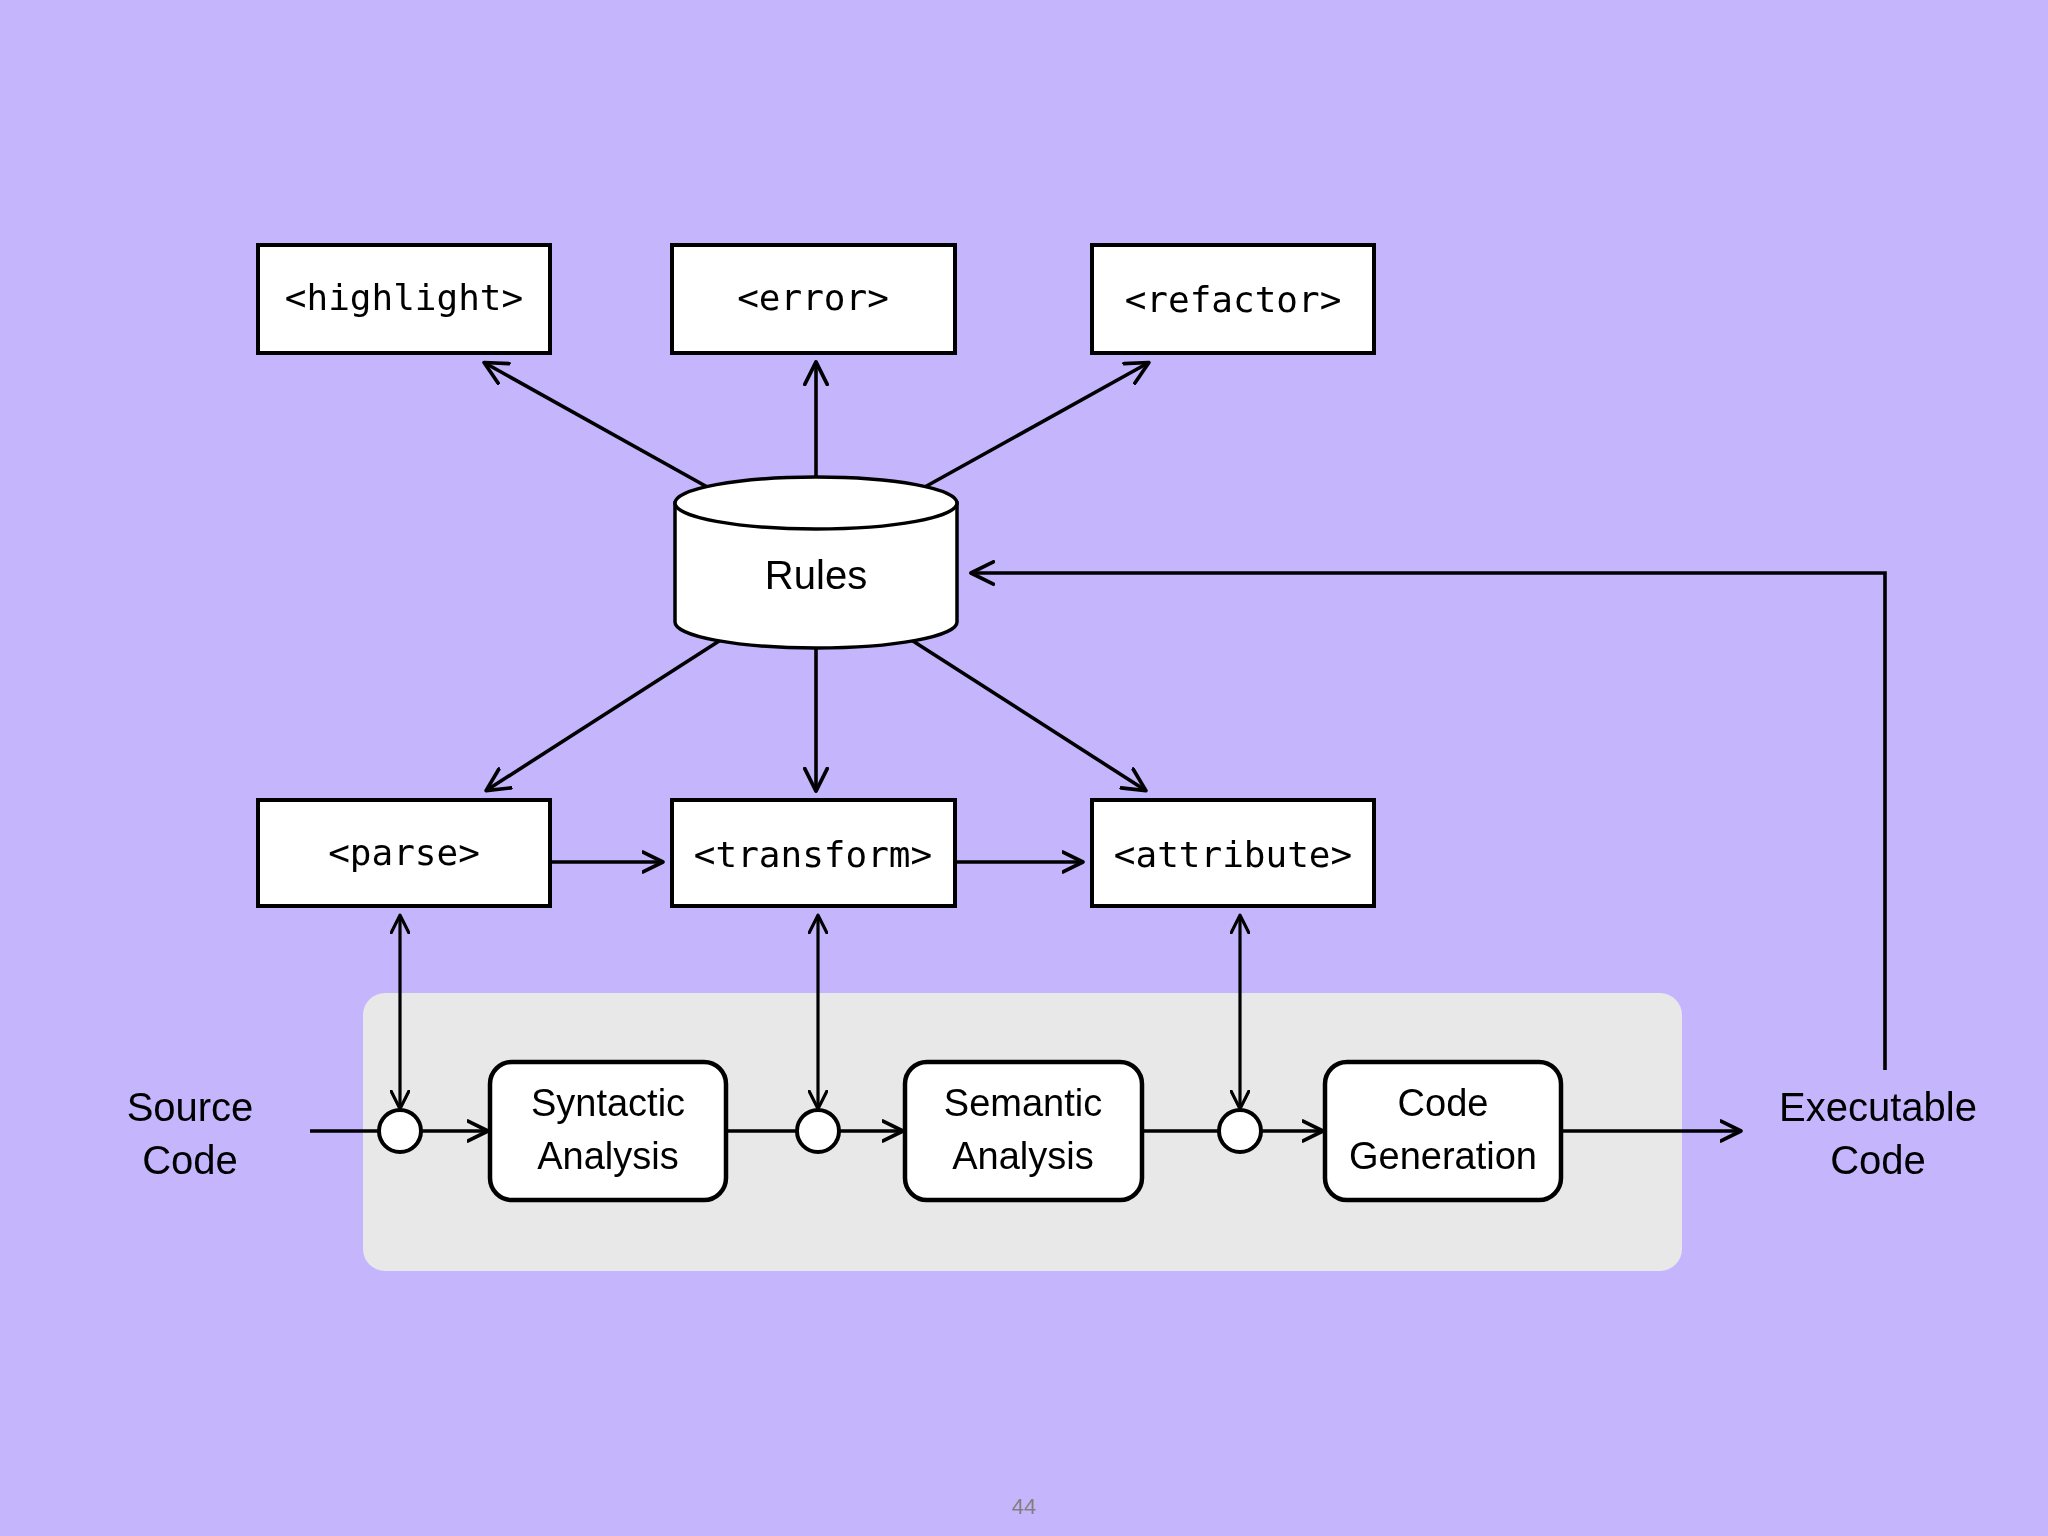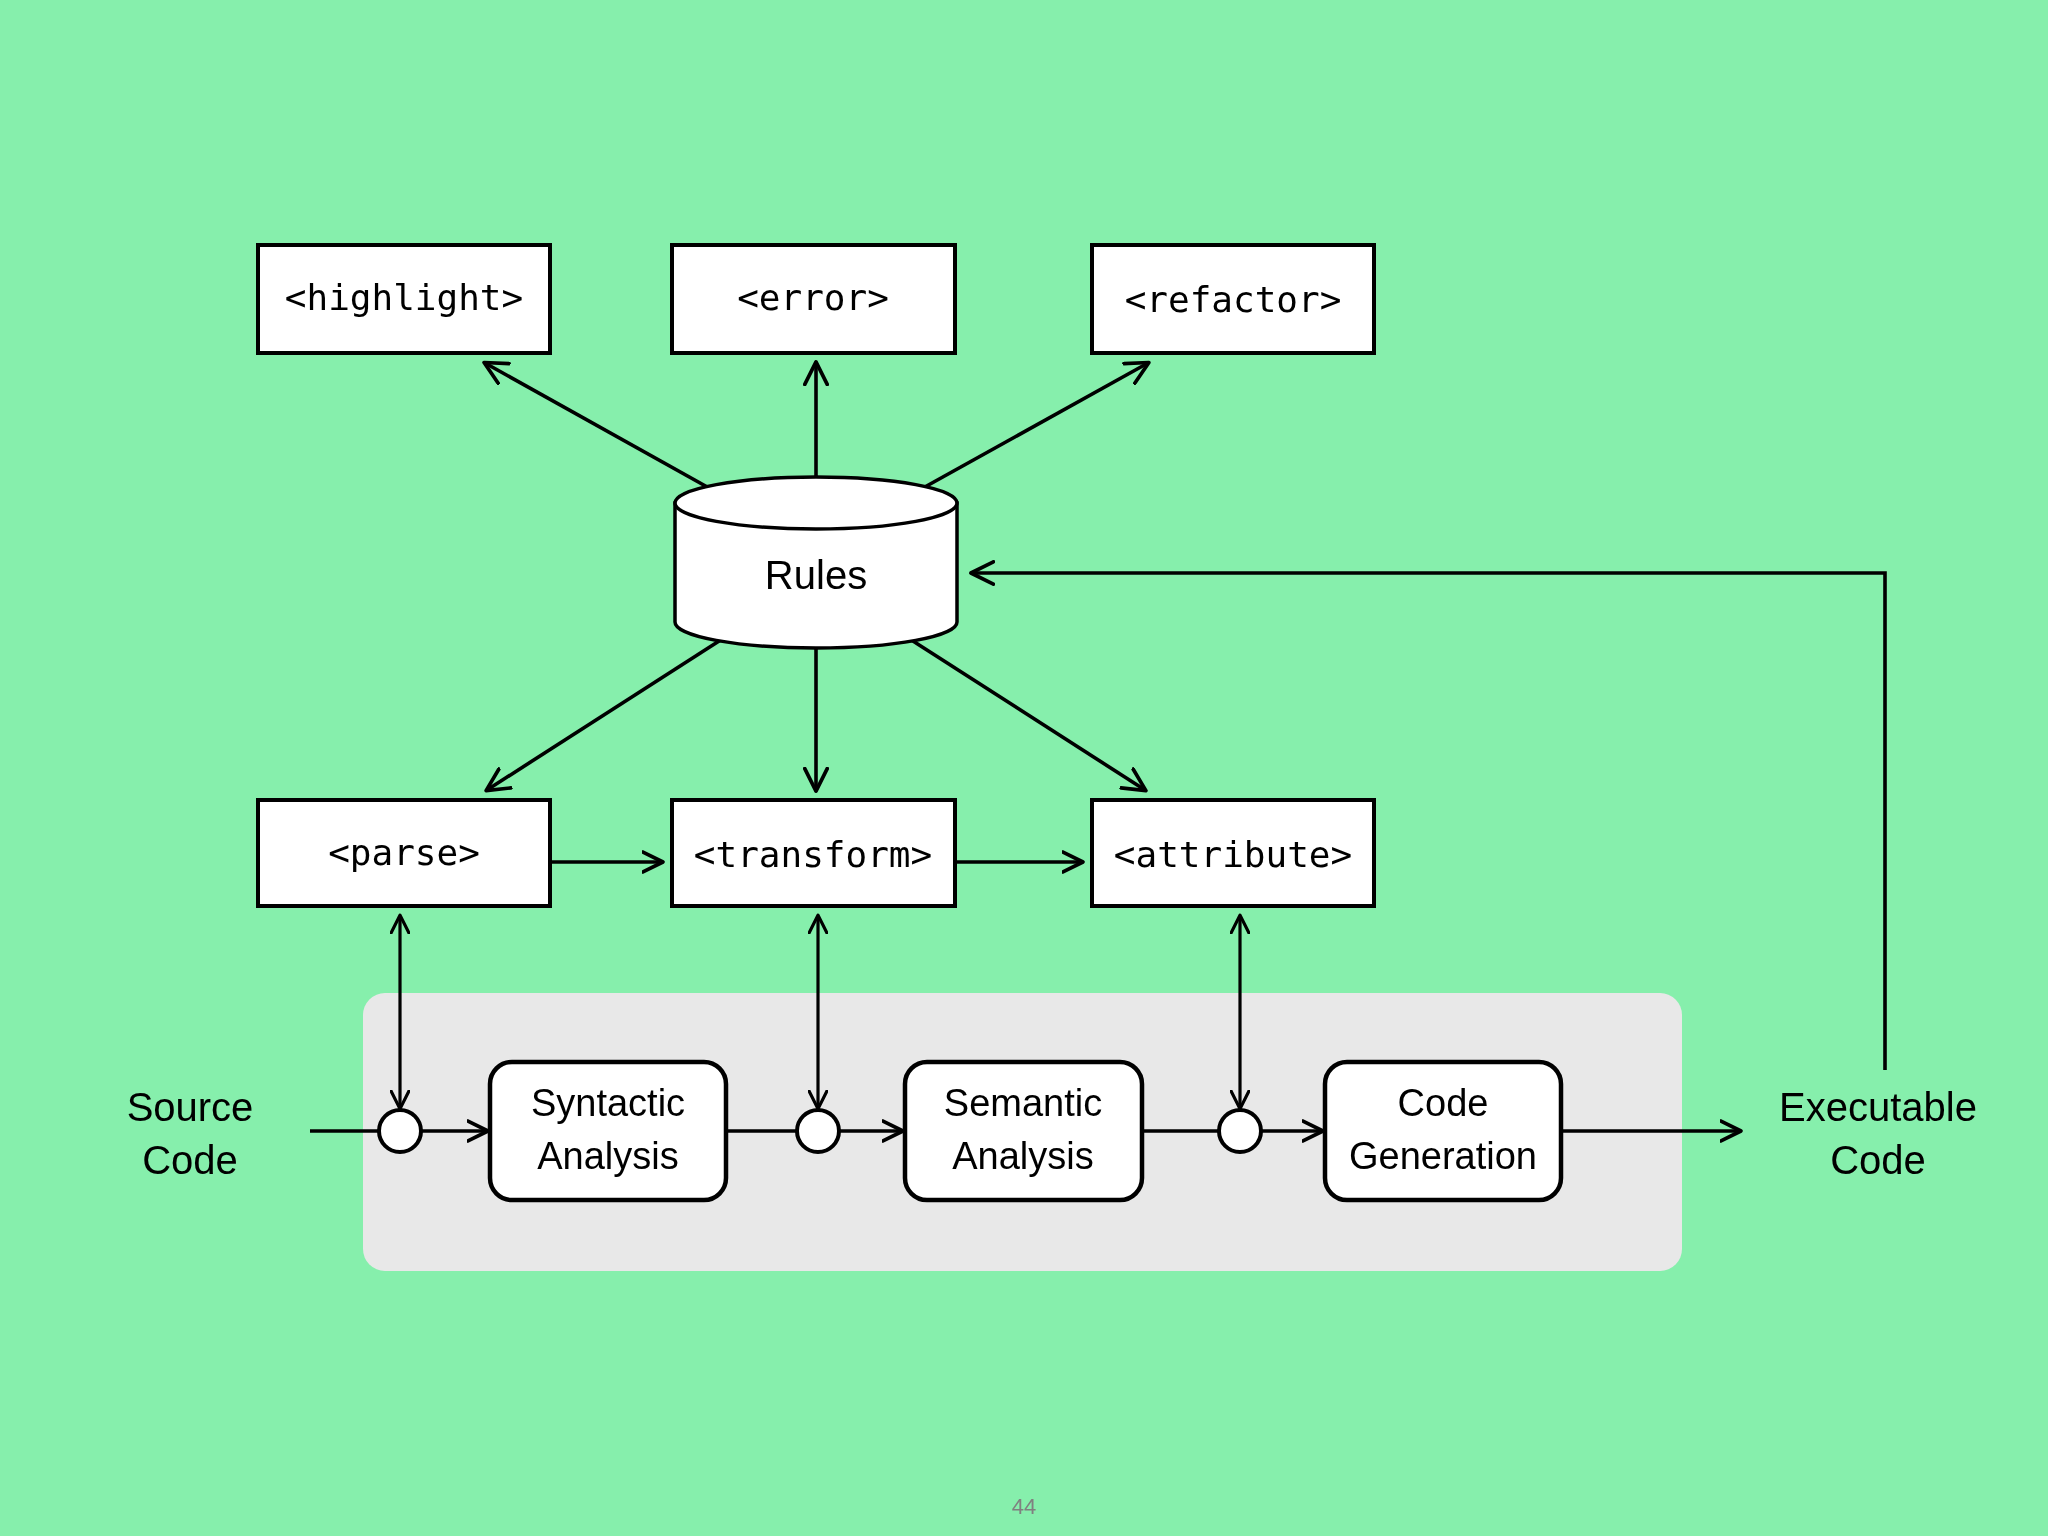--- a/index.html
+++ b/index.html
@@ -10,21 +10,21 @@
   body {
     width: 2048px;
     height: 1536px;
     overflow: hidden;
     font-family: "Liberation Sans", sans-serif;
   }
   #diagram-root {
     position: relative;
     width: 2048px;
     height: 1536px;
-    background: #86efac;
+    background: #c4b5fd;
   }
   svg#diagram-svg {
     position: absolute;
     top: 0;
     left: 0;
     width: 2048px;
     height: 1536px;
     display: block;
   }
   .node-rect {

